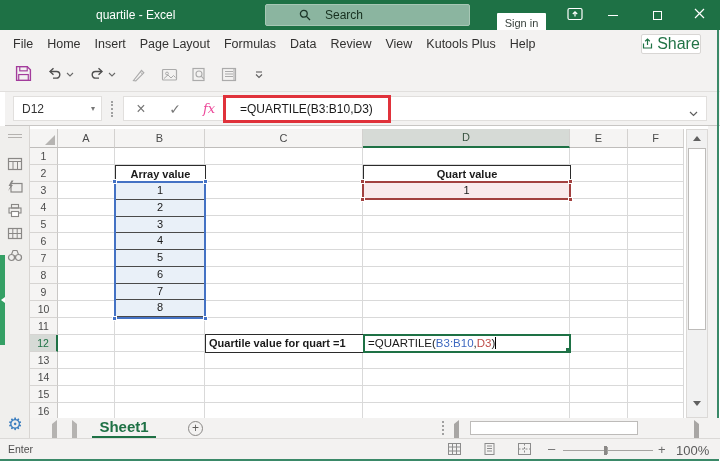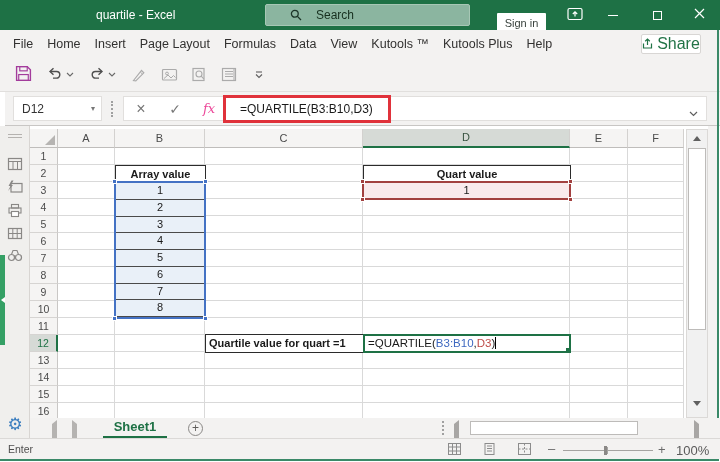--- a/index.html
+++ b/index.html
@@ -6,21 +6,21 @@
   html,body { background:#fff; }
   .app {
     position:relative; width:720px; height:462px; overflow:hidden;
     font-family:"Liberation Sans", sans-serif; background:#FFFFFF;
     font-size:12px; color:#333;
   }
   
   .titlebar { position:absolute; left:0; top:0; width:720px; height:30px; background:#1E7145; }
   .title-text { position:absolute; left:96px; top:0; height:30px; line-height:30px; color:#FFFFFF; font-size:12px; }
   .searchbox { position:absolute; left:265px; top:4px; width:205px; height:22px; background:#8BB5A0;
-    border:1px solid #A7C7B5; border-radius:2px; display:flex; align-items:center; color:#17301F; }
+    border:1px solid #A7C7B5; border-radius:2px; display:flex; align-items:center; color:#17301F;padding-left:9px; }
   .searchbox .s-icon { margin-left:24px; display:flex; }
   .searchbox .s-text { margin-left:14px; font-size:12px; }
   .signin { position:absolute; left:497px; top:13px; width:49px; height:20px; background:#FFFFFF; border-radius:1px;
     display:flex; align-items:center; justify-content:center; font-size:11px; color:#38413C; }
   .winbtn { position:absolute; top:0; width:30px; height:30px; display:flex; align-items:center; justify-content:center; }
   .rdo { left:560px; } .minb { left:598px; } .maxb { left:642px; } .closeb { left:684px; }
   .min-glyph { width:10px; height:1px; background:#fff; }
   .max-glyph { width:9px; height:9px; border:1px solid #fff; }
   
   .menubar { position:absolute; left:0; top:30px; width:720px; height:28px; background:#F3F2F1;
@@ -97,22 +97,22 @@
   .vs-up { top:0; } .vs-down { bottom:5px; }
   .vs-thumb { position:absolute; left:1px; top:18px; width:18px; height:182px; background:#FFFFFF; border:1px solid #BDBBB9; }
   .rightgap { position:absolute; left:708px; top:126px; width:9px; height:333px; background:#F3F2F1; }
   
   .tabbar { position:absolute; left:30px; top:418px; width:690px; height:20px; background:#F3F2F1; z-index:4; }
   .nav-arrow { position:absolute; top:6px; }
   .tri-left { width:0; height:0; border-top:4px solid transparent; border-bottom:4px solid transparent; border-right:5px solid #A8A6A4; }
   .tri-right { width:0; height:0; border-top:4px solid transparent; border-bottom:4px solid transparent; border-left:5px solid #A8A6A4; }
   .tri-up { width:0; height:0; border-left:4px solid transparent; border-right:4px solid transparent; border-bottom:5px solid #606060; }
   .tri-down { width:0; height:0; border-left:4px solid transparent; border-right:4px solid transparent; border-top:5px solid #606060; }
-  .sheet-tab { position:absolute; left:73px; top:0; width:64px; height:20px; border-bottom:2px solid #1E7145;
-    color:#1E7145; font-weight:bold; font-size:13px; text-align:center; line-height:18px; }
+  .sheet-tab { position:absolute; left:62px; top:0; width:64px; height:20px; border-bottom:2px solid #1E7145;
+    color:#1E7145; font-weight:bold; font-size:15px; text-align:center; line-height:18px; }
   .add-sheet { position:absolute; left:158px; top:3px; width:15px; height:15px; border:1px solid #8A8886; border-radius:50%;
     color:#5F5D5B; font-size:12px; line-height:13px; text-align:center; }
   .hdots { position:absolute; left:412px; top:3px; height:14px; border-left:2px dotted #A0A0A0; }
   .hs-left { position:absolute; left:424px; top:6px; } .hs-right { position:absolute; left:664px; top:6px; }
   .hs-thumb { position:absolute; left:440px; top:3px; width:168px; height:14px; background:#fff; border:1px solid #BDBBB9; }
   
   .statusbar { position:absolute; left:0; top:438px; width:720px; height:21px; background:#F3F2F1; border-top:1px solid #DBD9D7; z-index:4; }
   .mode-text { position:absolute; left:8px; top:4px; font-size:10.5px; color:#4F4F4F; }
   .view-icons { position:absolute; left:448px; top:4px; display:flex; gap:22px; }
   .zoom-minus { position:absolute; left:548px; top:2px; color:#6A6A6A; font-size:13px; }
@@ -165,22 +165,22 @@
     </div>
   </div>
 
   <div class="menubar" id="menu-tabs">
       <div class="menu-tab">File</div>
       <div class="menu-tab">Home</div>
       <div class="menu-tab">Insert</div>
       <div class="menu-tab">Page Layout</div>
       <div class="menu-tab">Formulas</div>
       <div class="menu-tab">Data</div>
+      <div class="menu-tab">Review</div>
       <div class="menu-tab">View</div>
-      <div class="menu-tab">Kutools ™</div>
       <div class="menu-tab">Kutools Plus</div>
       <div class="menu-tab">Help</div>
     </div>
   <div class="share-btn">
     <span>
       <svg width="11" height="11" viewBox="0 0 11 11">
           <path d="M5.5 7 V1.2 M3.2 3.2 L5.5 1 L7.8 3.2" fill="none" stroke="#217346" stroke-width="1.2"></path>
           <path d="M1.5 5.5 V10 H9.5 V5.5" fill="none" stroke="#217346" stroke-width="1.2"></path>
         </svg>
     </span>

